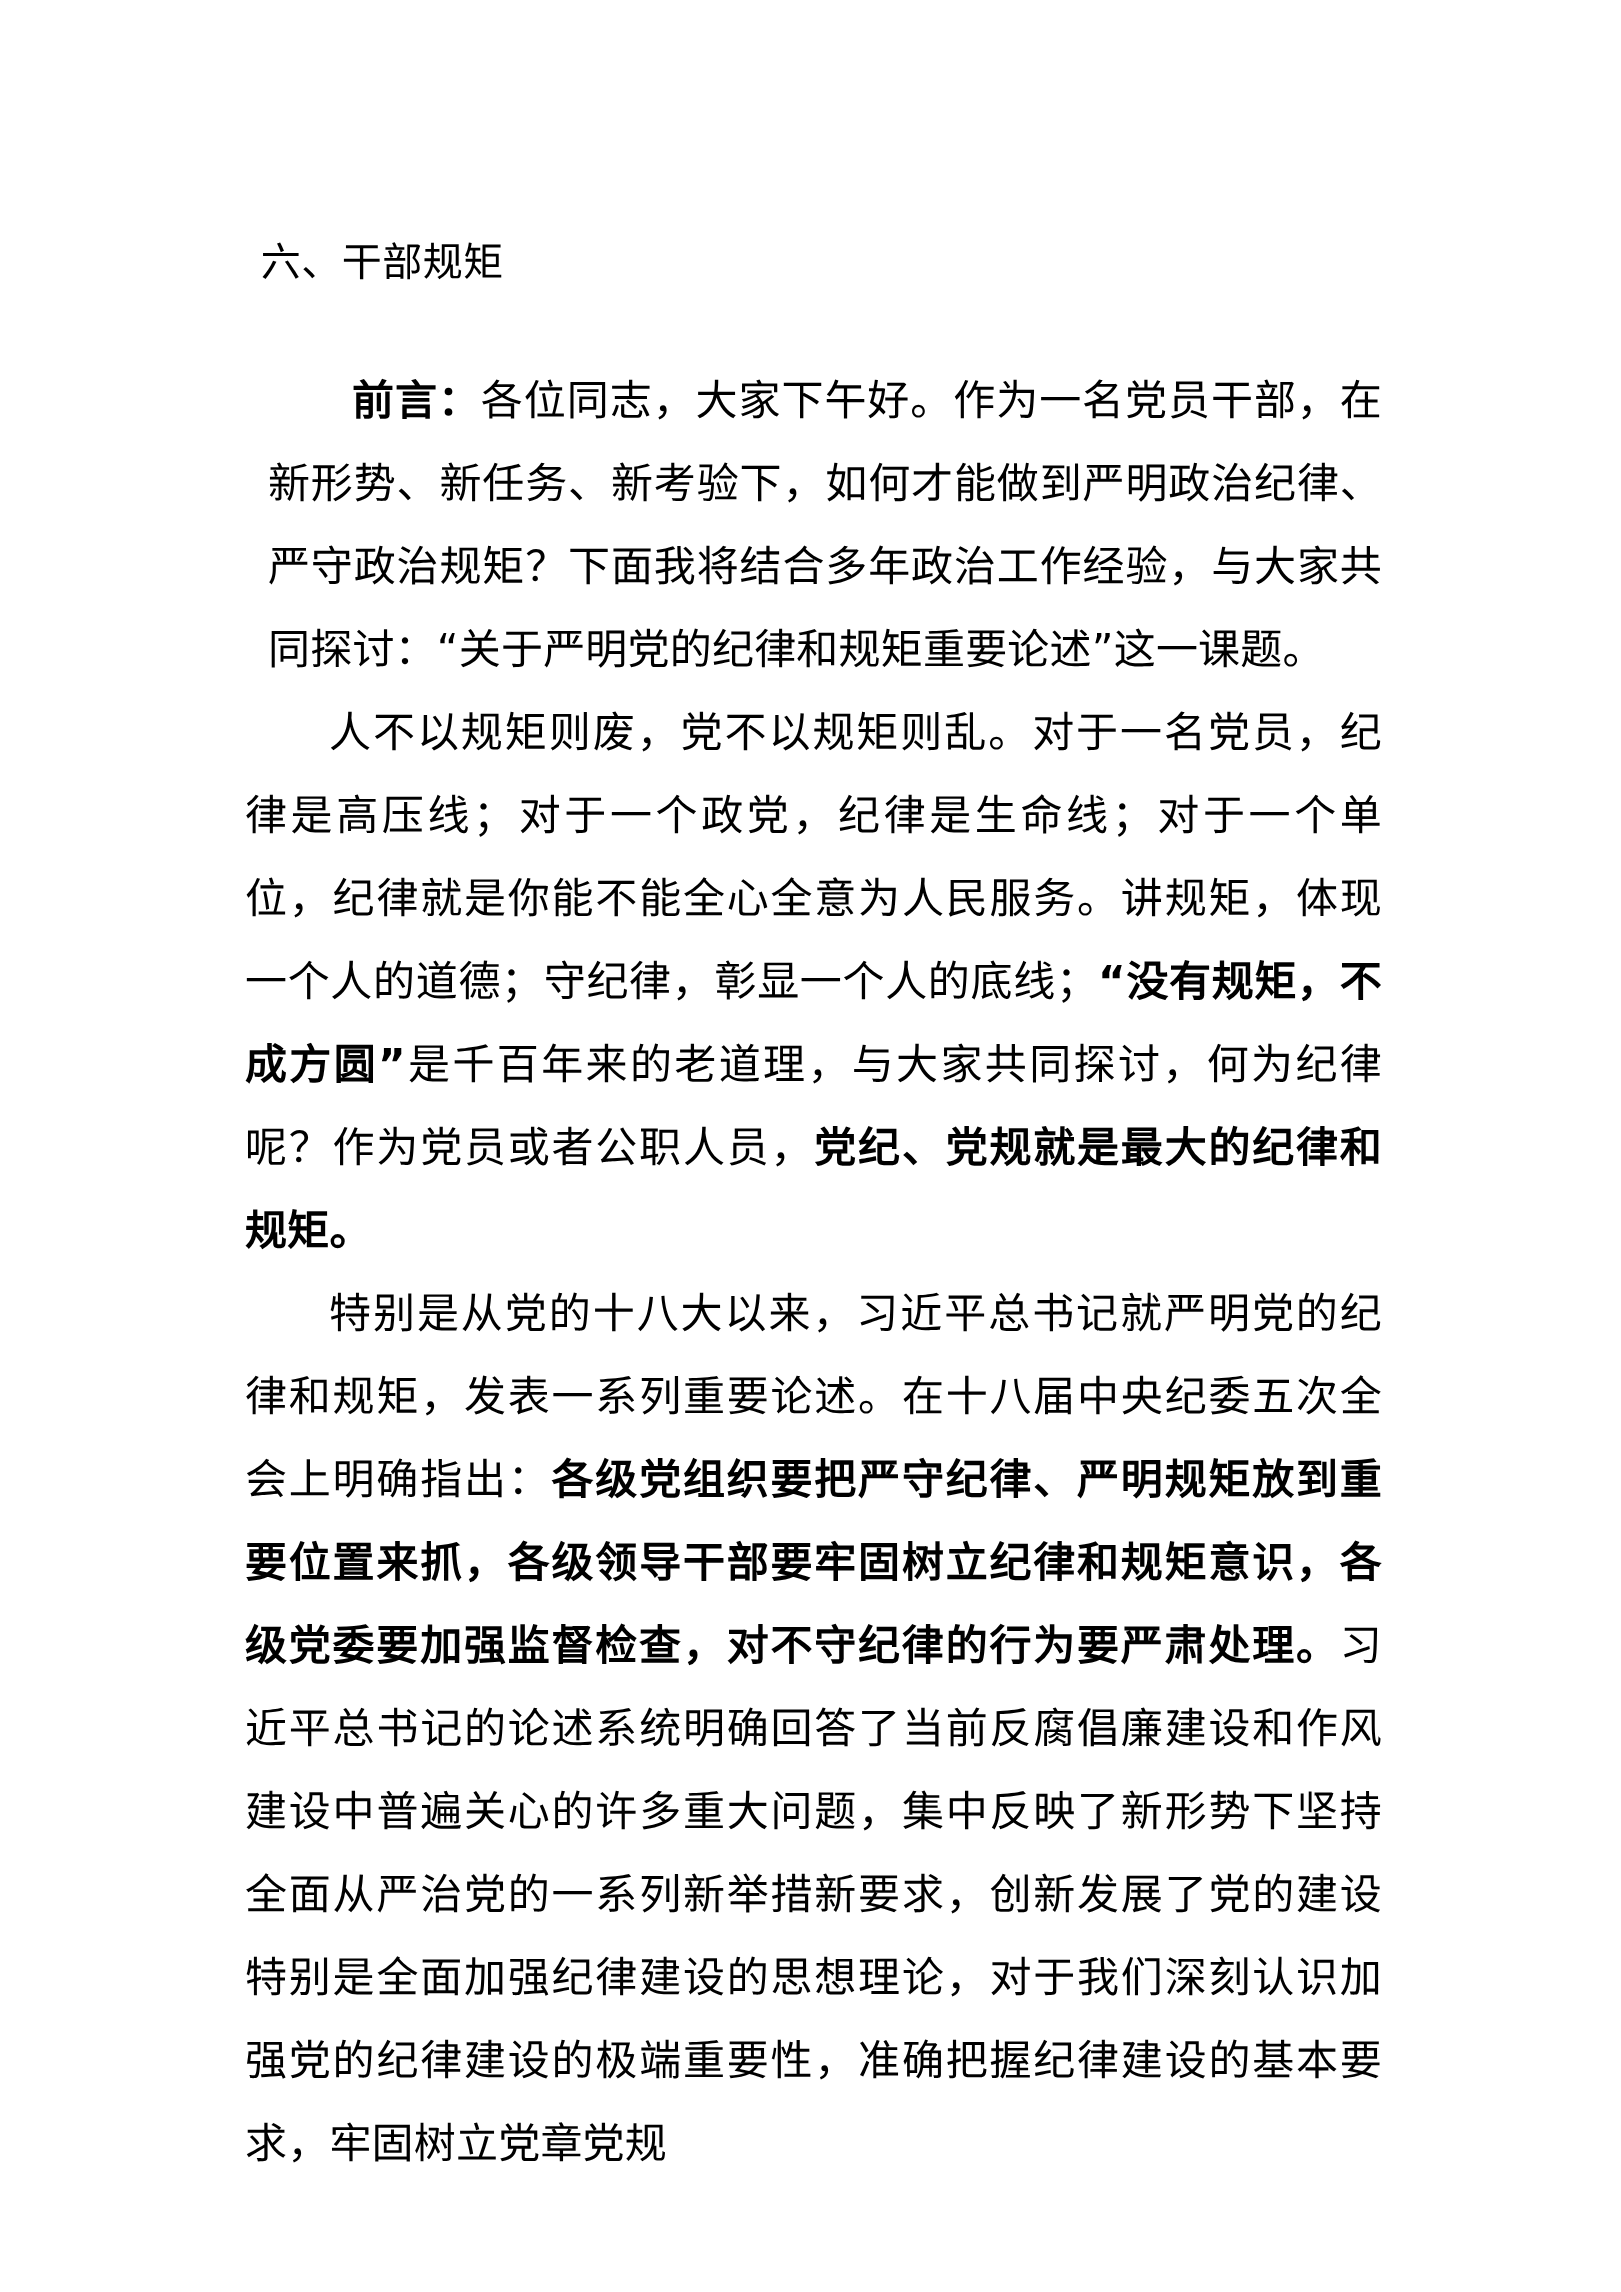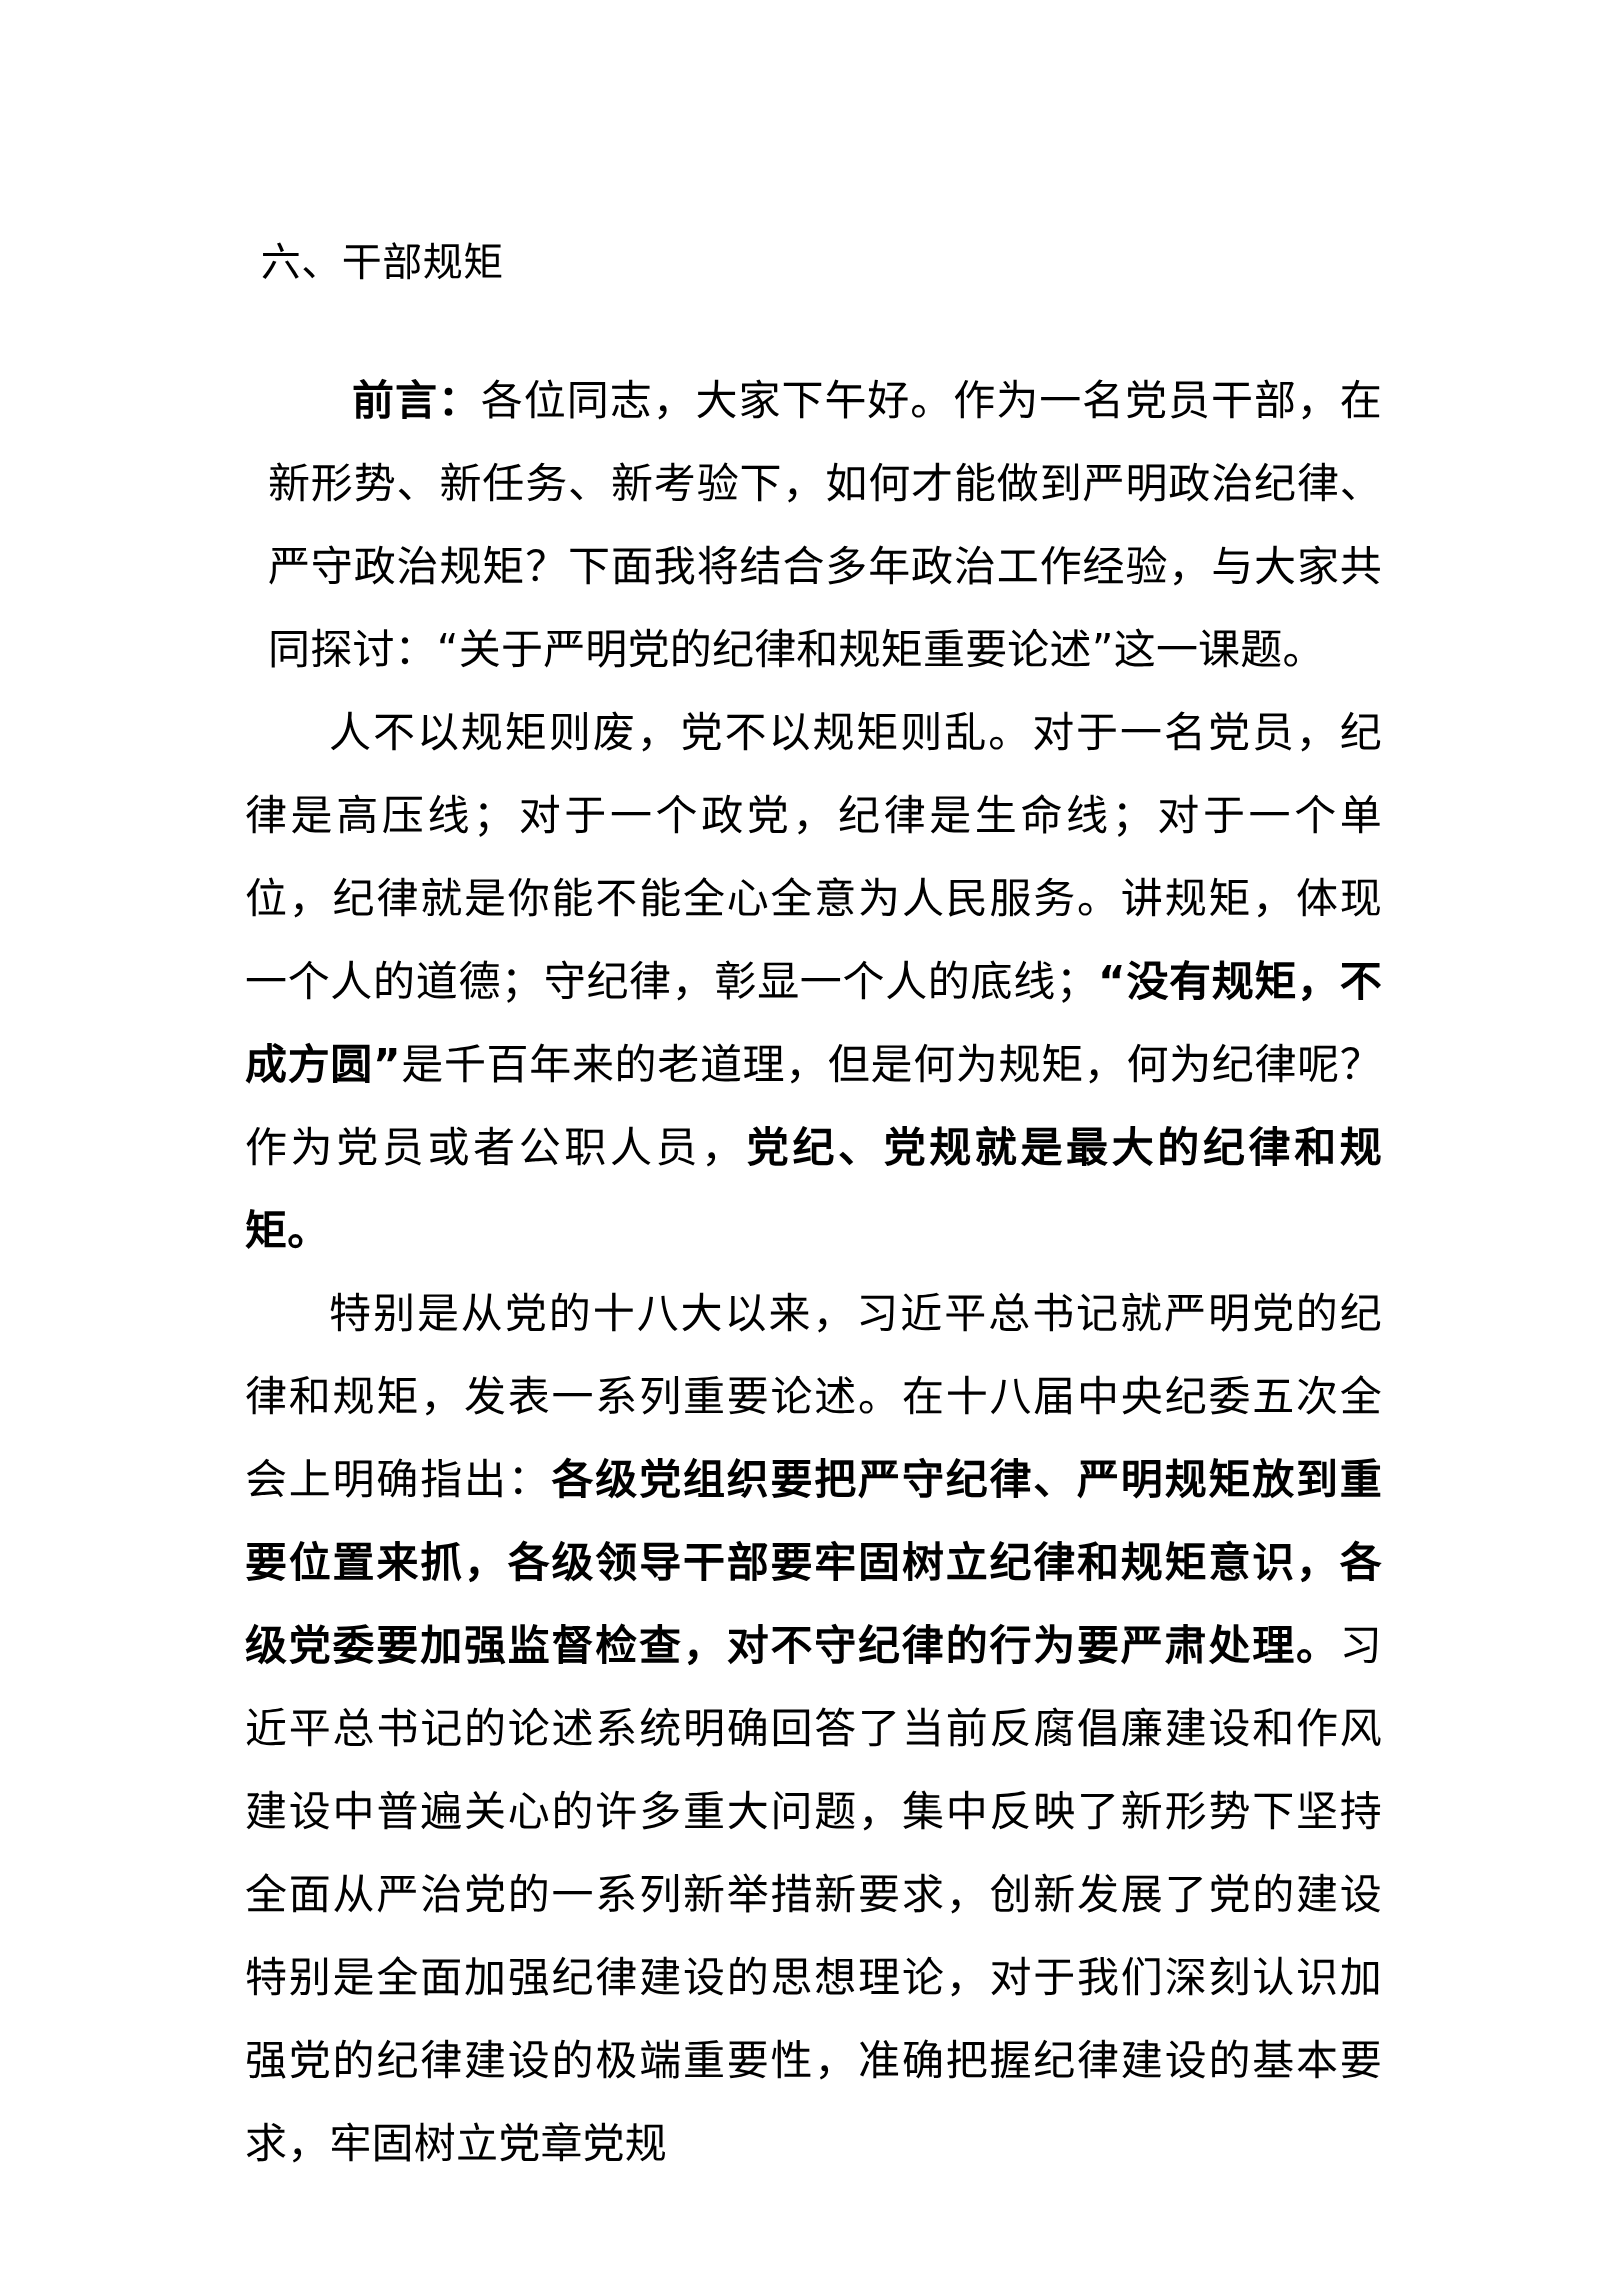--- a/index.html
+++ b/index.html
@@ -64,20 +64,20 @@
 </head>
 <body>
 
 <div class="page">
   <div class="content">
 
     <h1 class="doc-title">六、干部规矩</h1>
 
     <p class="para first-para"><b>前言：</b><span>各位同志，大家下午好。作为一名党员干部，在新形势、新任务、新考验下，如何才能做到严明政治纪律、严守政治规矩？下面我将结合多年政治工作经验，与大家共同探讨：“关于严明党的纪律和规矩重要论述”这一课题。</span></p>
 
-    <p class="para tight"><span>人不以规矩则废，党不以规矩则乱。对于一名党员，纪律是高压线；对于一个政党，纪律是生命线；对于一个单位，纪律就是你能不能全心全意为人民服务。讲规矩，体现一个人的道德；守纪律，彰显一个人的底线；</span><b>“没有规矩，不成方圆”</b><span>是千百年来的老道理，但是何为规矩，何为纪律呢？作为党员或者公职人员，</span><b>党纪、党规就是最大的纪律和规矩。</b></p>
+    <p class="para tight"><span>人不以规矩则废，党不以规矩则乱。对于一名党员，纪律是高压线；对于一个政党，纪律是生命线；对于一个单位，纪律就是你能不能全心全意为人民服务。讲规矩，体现一个人的道德；守纪律，彰显一个人的底线；</span><b>“没有规矩，不成方圆”</b><span>是千百年来的老道理，与大家共同探讨，何为纪律呢？作为党员或者公职人员，</span><b>党纪、党规就是最大的纪律和规矩。</b></p>
 
     <p class="para tight"><span>特别是从党的十八大以来，习近平总书记就严明党的纪律和规矩，发表一系列重要论述。在十八届中央纪委五次全会上明确指出：</span><b>各级党组织要把严守纪律、严明规矩放到重要位置来抓，各级领导干部要牢固树立纪律和规矩意识，各级党委要加强监督检查，对不守纪律的行为要严肃处理。</b><span>习近平总书记的论述系统明确回答了当前反腐倡廉建设和作风建设中普遍关心的许多重大问题，集中反映了新形势下坚持全面从严治党的一系列新举措新要求，创新发展了党的建设特别是全面加强纪律建设的思想理论，对于我们深刻认识加强党的纪律建设的极端重要性，准确把握纪律建设的基本要求，牢固树立党章党规</span></p>
 
     <div class="spacer-bottom"></div>
   </div>
 </div>
 
 
 </body></html>

